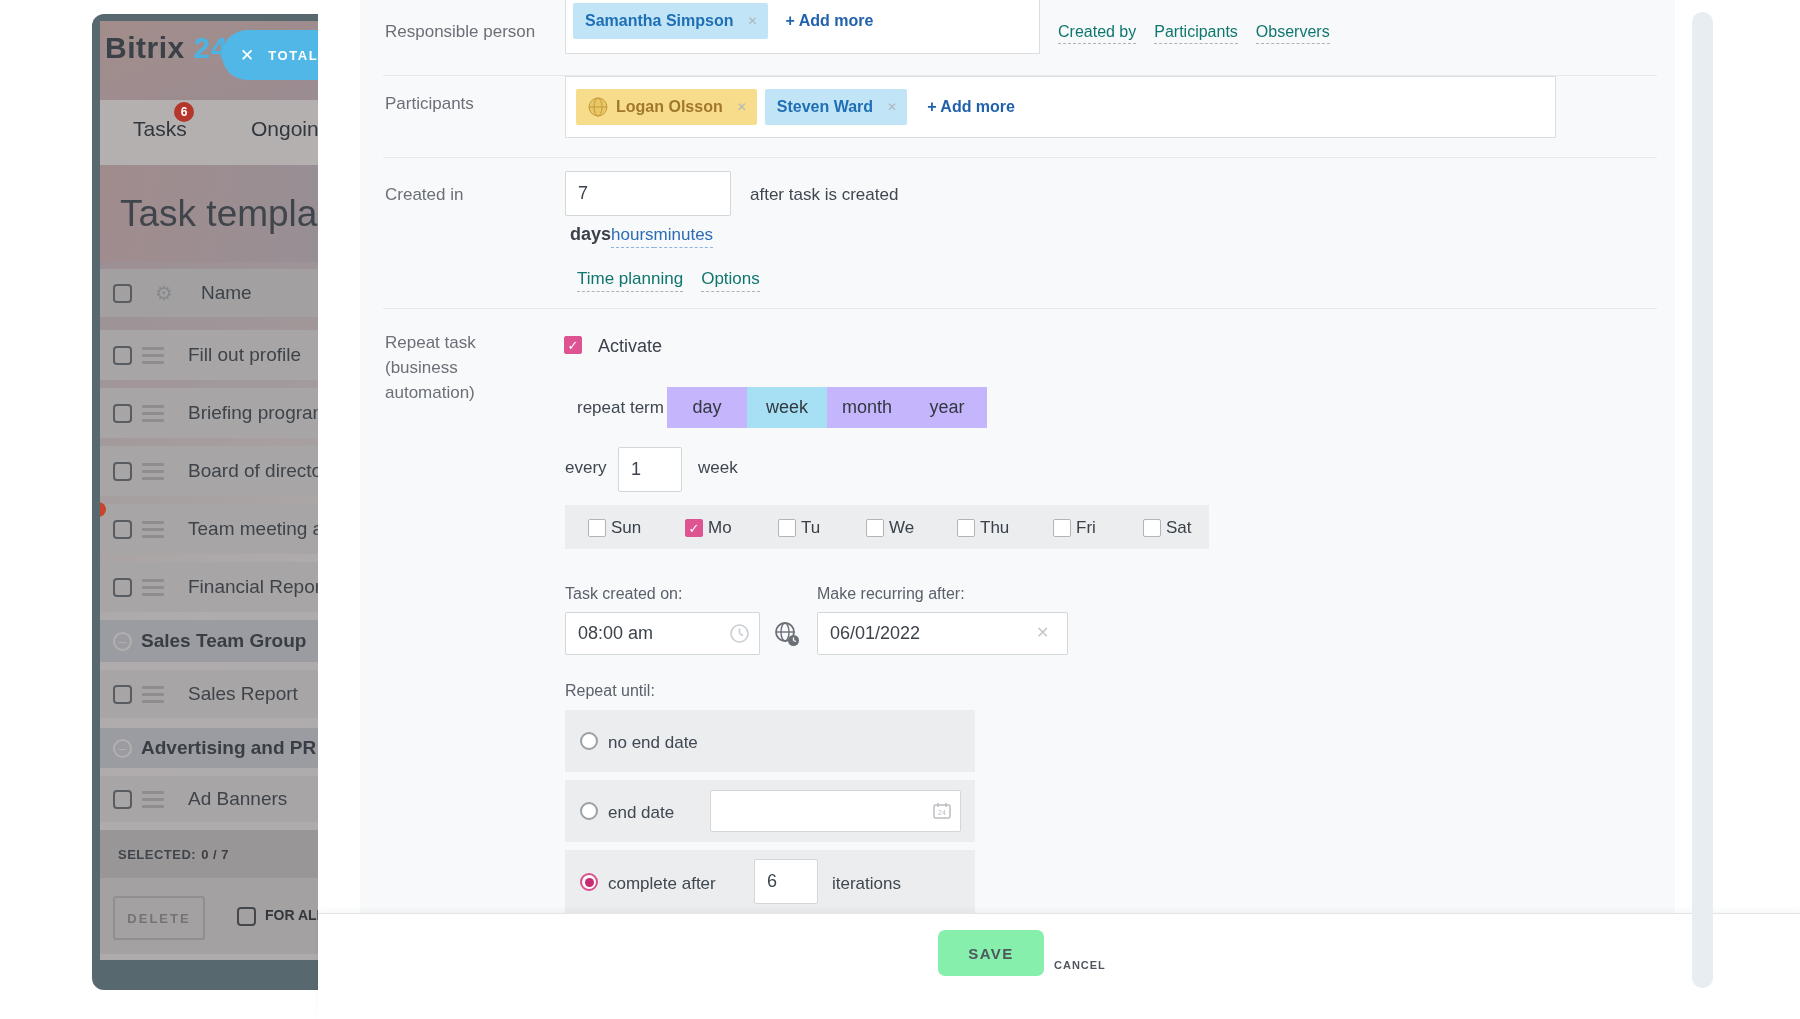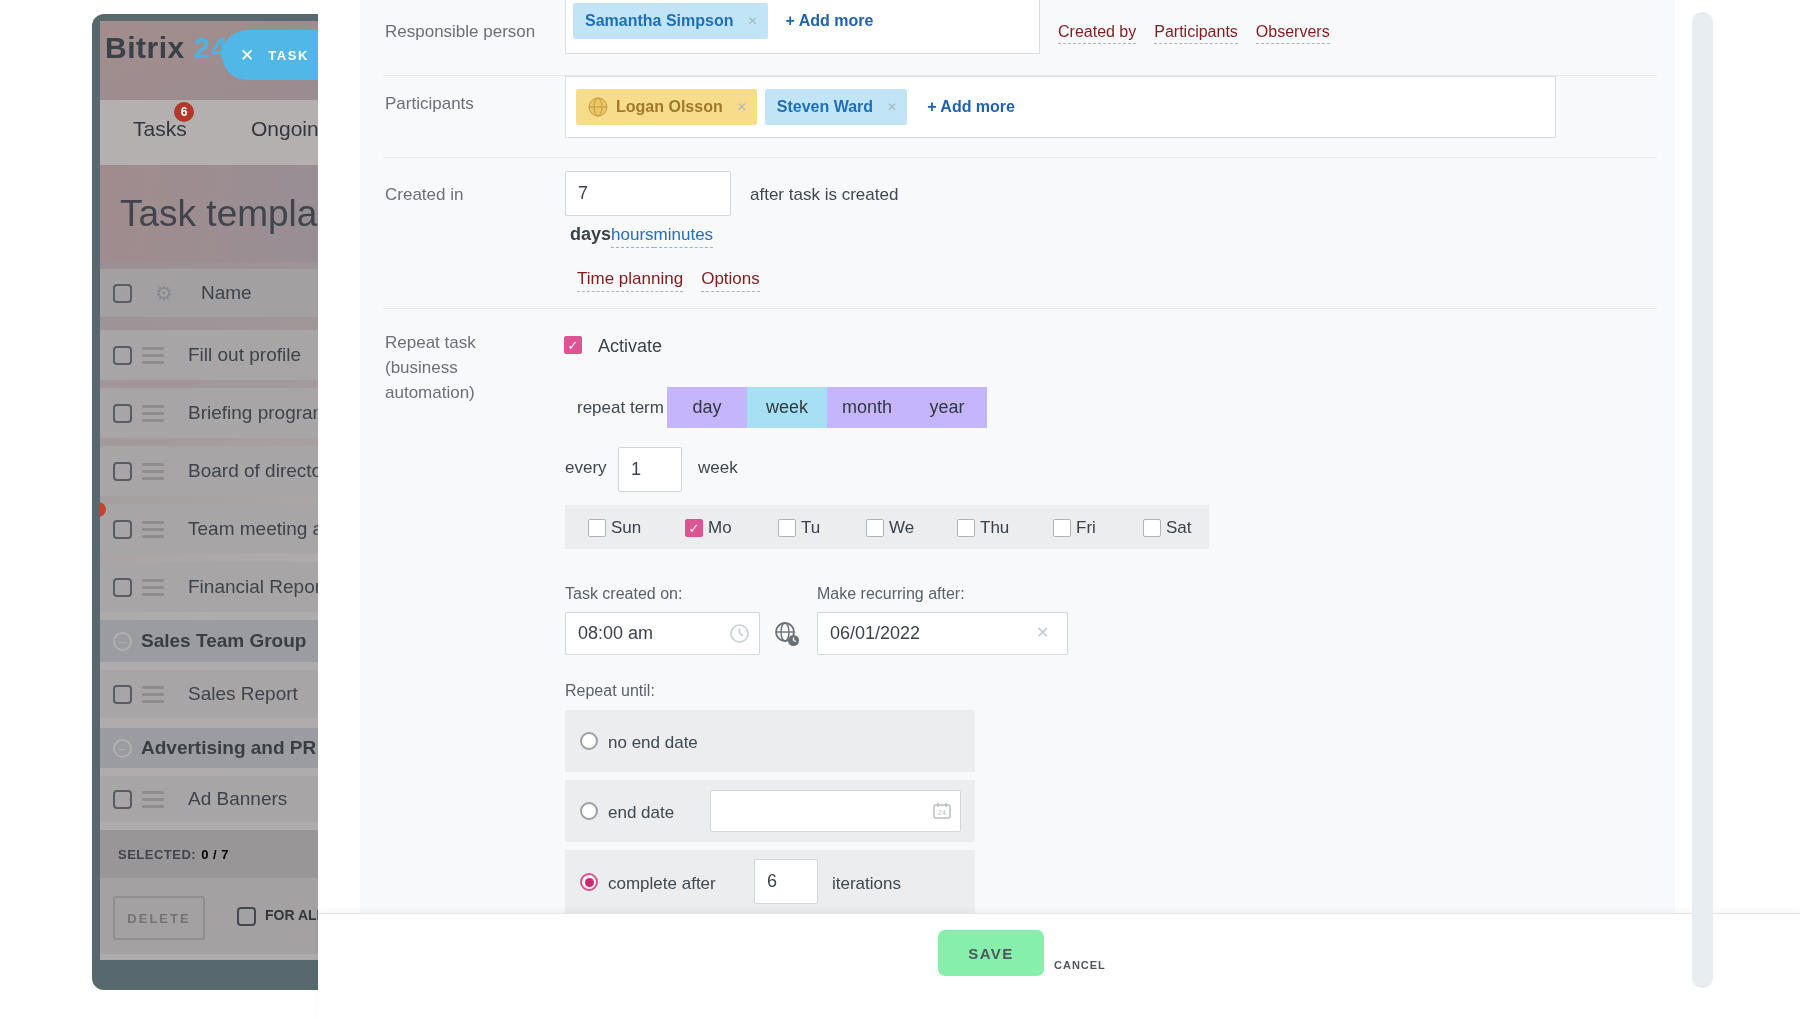--- a/index.html
+++ b/index.html
@@ -24,38 +24,38 @@
   .stripg{background:#9b9ca1;}
   .srow{display:flex;align-items:center;}
   .scheck{width:19px;height:19px;border:2px solid #595d62;border-radius:4px;box-sizing:border-box;}
   .shandle{width:22px;display:flex;flex-direction:column;gap:4px;}
   .shandle i{display:block;height:3px;background:#8f8c8d;border-radius:1px;}
   .slabel{font-size:19px;color:#3e434a;white-space:nowrap;}
   .gminus{width:19px;height:19px;border:2px solid #b2afb0;border-radius:50%;color:#b2afb0;font-size:14px;line-height:15px;text-align:center;box-sizing:border-box;}
   .glabel{font-size:19px;font-weight:bold;color:#393e45;white-space:nowrap;}
   .gear{font-size:20px;color:#85898d;line-height:20px;}
   .selrow{font-size:13px;font-weight:bold;color:#41454b;letter-spacing:.5px;}
-  .selval{color:#000000;}
+  .selval{color:#404040;}
   #delbtn{left:13px;top:18px;width:92px;height:44px;border:2px solid #908e8f;border-radius:3px;background:transparent;color:#757374;font-size:13px;font-weight:bold;letter-spacing:2px;display:flex;align-items:center;justify-content:center;}
   .reddot{left:-9px;top:481px;width:15px;height:15px;border-radius:50%;background:#c7452f;}
 
   
   #modal{left:318px;top:0;width:1482px;height:1019px;background:#fff;}
   #content{left:42px;top:0;width:1315px;height:913px;background:#f8f9fb;}
   .divider{left:65px;width:1274px;height:1px;background:#e7e9eb;}
   .flabel{font-size:17px;color:#6b7077;}
   .inlabel{font-size:16px;color:#5a616b;}
   .box{background:#fff;border:1px solid #dbdfe2;box-sizing:border-box;display:flex;align-items:center;padding-left:10px;gap:8px;}
   .chip{display:inline-flex;align-items:center;height:36px;border-radius:2px;padding:0 10px 0 12px;font-size:16px;font-weight:bold;white-space:nowrap;}
   .chip .rm{margin-left:14px;font-size:12px;color:#afb5bb;font-weight:bold;}
   .chip-blue{background:#c1e5f7;color:#1f6fb5;}
   .chip-yellow{background:#f7dd8b;color:#a1782b;}
   .addmore{font-size:16px;font-weight:bold;color:#2162ac;white-space:nowrap;}
   .rolelinks{display:flex;gap:18px;}
-  .dashlink{font-size:16px;color:#7f1d1d;border-bottom:1px dashed #aeb3ba;padding-bottom:2px;white-space:nowrap;}
+  .dashlink{font-size:16px;color:#0f766e;border-bottom:1px dashed #aeb3ba;padding-bottom:2px;white-space:nowrap;}
   .bluedash{font-size:17px;color:#2a6db6;border-bottom:1px dashed #8fb4dd;padding-bottom:2px;}
   .txtinput{background:#fff;border:1px solid #d2d7da;border-radius:2px;box-sizing:border-box;font-size:18px;color:#3c434c;padding:0 12px;font-family:"Liberation Sans","DejaVu Sans",sans-serif;}
   .plain{font-size:17px;color:#3f4750;}
   .seg{display:flex;background:#c4b5fd;height:41px;}
   .seg span{width:80px;display:flex;align-items:center;justify-content:center;font-size:18px;color:#32383f;}
   .seg .on{background:#a7e0f5;}
   .cb{width:18px;height:18px;border:1px solid #b0b5ba;border-radius:2px;background:#fff;box-sizing:border-box;display:inline-flex;align-items:center;justify-content:center;}
   .cb.pk{background:#de5391;border-color:#de5391;color:#fff;font-size:13px;font-weight:bold;}
   .graystrip{background:#ebedee;}
   .radio{width:18px;height:18px;border-radius:50%;border:2px solid #9aa0a5;background:#fff;box-sizing:border-box;display:inline-flex;align-items:center;justify-content:center;}
@@ -76,21 +76,21 @@
   <div class="abs" id="appwin">
     <div class="abs" id="appinner">
 
       <div class="abs brand">
         <span>Bitrix</span>
         <span class="b24">24</span>
       </div>
 
       <div class="abs pill">
         <span class="x">✕</span>
-        <span class="t">TASK</span>
+        <span class="t">TOTAL</span>
       </div>
 
       <div class="abs tabstrip"></div>
       <div class="abs tabtxt" style="left:33px;top:96px;">Tasks</div>
       <div class="abs badge" style="left:74px;top:81px;">6</div>
       <div class="abs tabtxt" style="left:151px;top:96px;">Ongoing</div>
       <div class="abs badge" style="left:218px;top:74px;"></div>
 
       <div class="abs headzone"></div>
       <div class="abs bigtitle">Task template</div>

